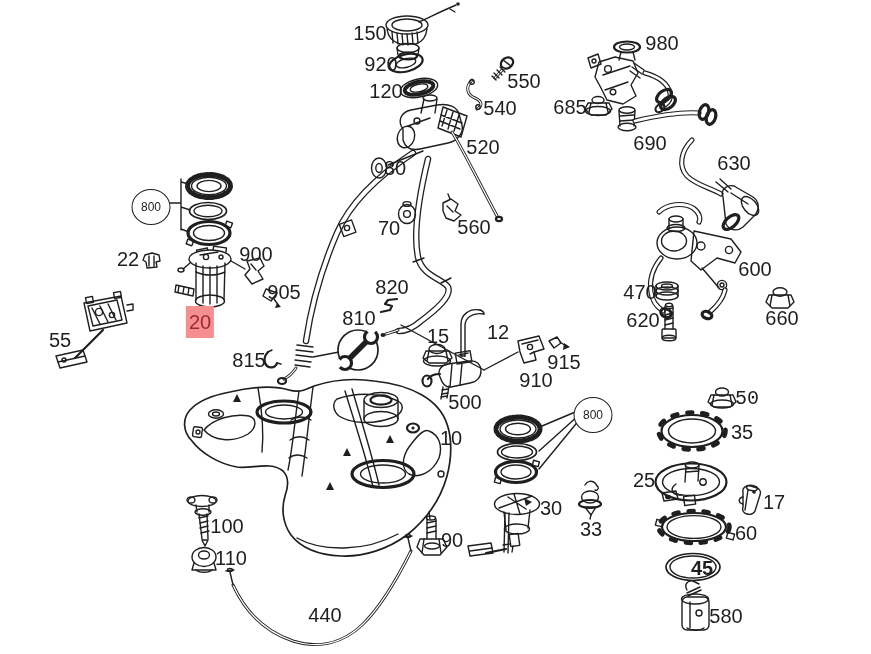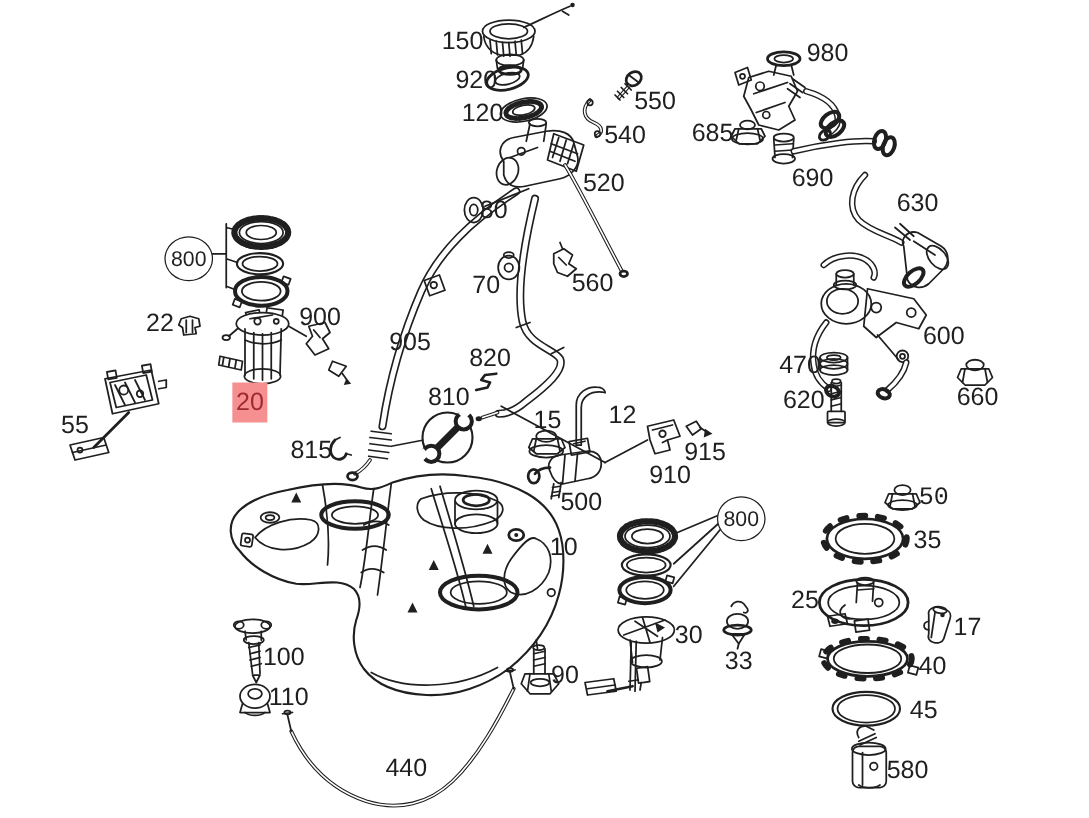--- a/index.html
+++ b/index.html
@@ -28,21 +28,21 @@
   #art .fl{fill:#1f1f1f;stroke:none}
   #art .wh{fill:#fff}
   #labels{position:absolute;inset:0;}
   .part-label{
     position:absolute;transform:translate(-50%,-50%);
     color:#1f1f1f;font-size:20px;line-height:1;white-space:nowrap;cursor:pointer;
     user-select:none;
   }
   .part-label.circled{
     width:37px;height:34px;border:1.7px solid #1f1f1f;border-radius:50%;
-    display:flex;align-items:center;justify-content:center;font-size:17px;background:#fff;
+    display:flex;align-items:center;justify-content:center;font-size:12px;background:#fff;
   }
   .part-label.highlighted{
     background:var(--hl-bg,#f68f8f);color:var(--hl-fg,#9e2b33);padding:6px 3px;
   }
 </style>
 </head>
 <body>
 
 <div id="stage">
 
@@ -489,42 +489,42 @@
       <span class="part-label plain" style="left: 662px; top: 43px;">980</span>
       <span class="part-label plain" style="left: 570px; top: 107px;">685</span>
       <span class="part-label plain" style="left: 650px; top: 143px;">690</span>
       <span class="part-label plain" style="left: 734px; top: 163px;">630</span>
       <span class="part-label plain" style="left: 755px; top: 269px;">600</span>
       <span class="part-label plain" style="left: 640px; top: 292px;">470</span>
       <span class="part-label plain" style="left: 643px; top: 320px;">620</span>
       <span class="part-label plain" style="left: 782px; top: 318px;">660</span>
       <span class="part-label circled" style="left: 151px; top: 207px;">800</span>
       <span class="part-label plain" style="left: 256px; top: 254px;">900</span>
-      <span class="part-label plain" style="left: 284px; top: 274px; margin-left: 44px;">905</span>
+      <span class="part-label plain" style="left: 284px; top: 292px;">905</span>
       <span class="part-label plain" style="left: 128px; top: 259px;">22</span>
       <span class="part-label highlighted" style="left: 200px; top: 322px;">20</span>
       <span class="part-label plain" style="left: 60px; top: 340px;">55</span>
       <span class="part-label plain" style="left: 249px; top: 360px;">815</span>
       <span class="part-label plain" style="left: 359px; top: 318px;">810</span>
       <span class="part-label plain" style="left: 392px; top: 287px;">820</span>
       <span class="part-label plain" style="left: 438px; top: 336px;">15</span>
       <span class="part-label plain" style="left: 498px; top: 332px;">12</span>
       <span class="part-label plain" style="left: 564px; top: 362px;">915</span>
       <span class="part-label plain" style="left: 536px; top: 380px;">910</span>
       <span class="part-label plain" style="left: 465px; top: 402px;">500</span>
       <span class="part-label plain" style="left: 451px; top: 438px;">10</span>
       <span class="part-label circled" style="left: 593px; top: 415px;">800</span>
       <span class="part-label plain" style="left: 747px; top: 399px; font-family: Liberation Mono, monospace;">50</span>
       <span class="part-label plain" style="left: 742px; top: 432px;">35</span>
       <span class="part-label plain" style="left: 644px; top: 480px;">25</span>
       <span class="part-label plain" style="left: 774px; top: 502px;">17</span>
       <span class="part-label plain" style="left: 591px; top: 529px;">33</span>
       <span class="part-label plain" style="left: 551px; top: 508px;">30</span>
-      <span class="part-label plain" style="left: 746px; top: 533px;">40</span>
-      <span class="part-label plain" style="left: 739px; top: 568px;">45</span>
+      <span class="part-label plain" style="left: 746px; top: 533px;">60</span>
+      <span class="part-label plain" style="left: 702px; top: 568px; font-weight: bold;">45</span>
       <span class="part-label plain" style="left: 726px; top: 616px;">580</span>
       <span class="part-label plain" style="left: 227px; top: 526px;">100</span>
       <span class="part-label plain" style="left: 231px; top: 558px;">110</span>
       <span class="part-label plain" style="left: 452px; top: 540px;">90</span>
       <span class="part-label plain" style="left: 325px; top: 615px;">440</span>
     </div>
 
 </div>
 
 </body></html>

